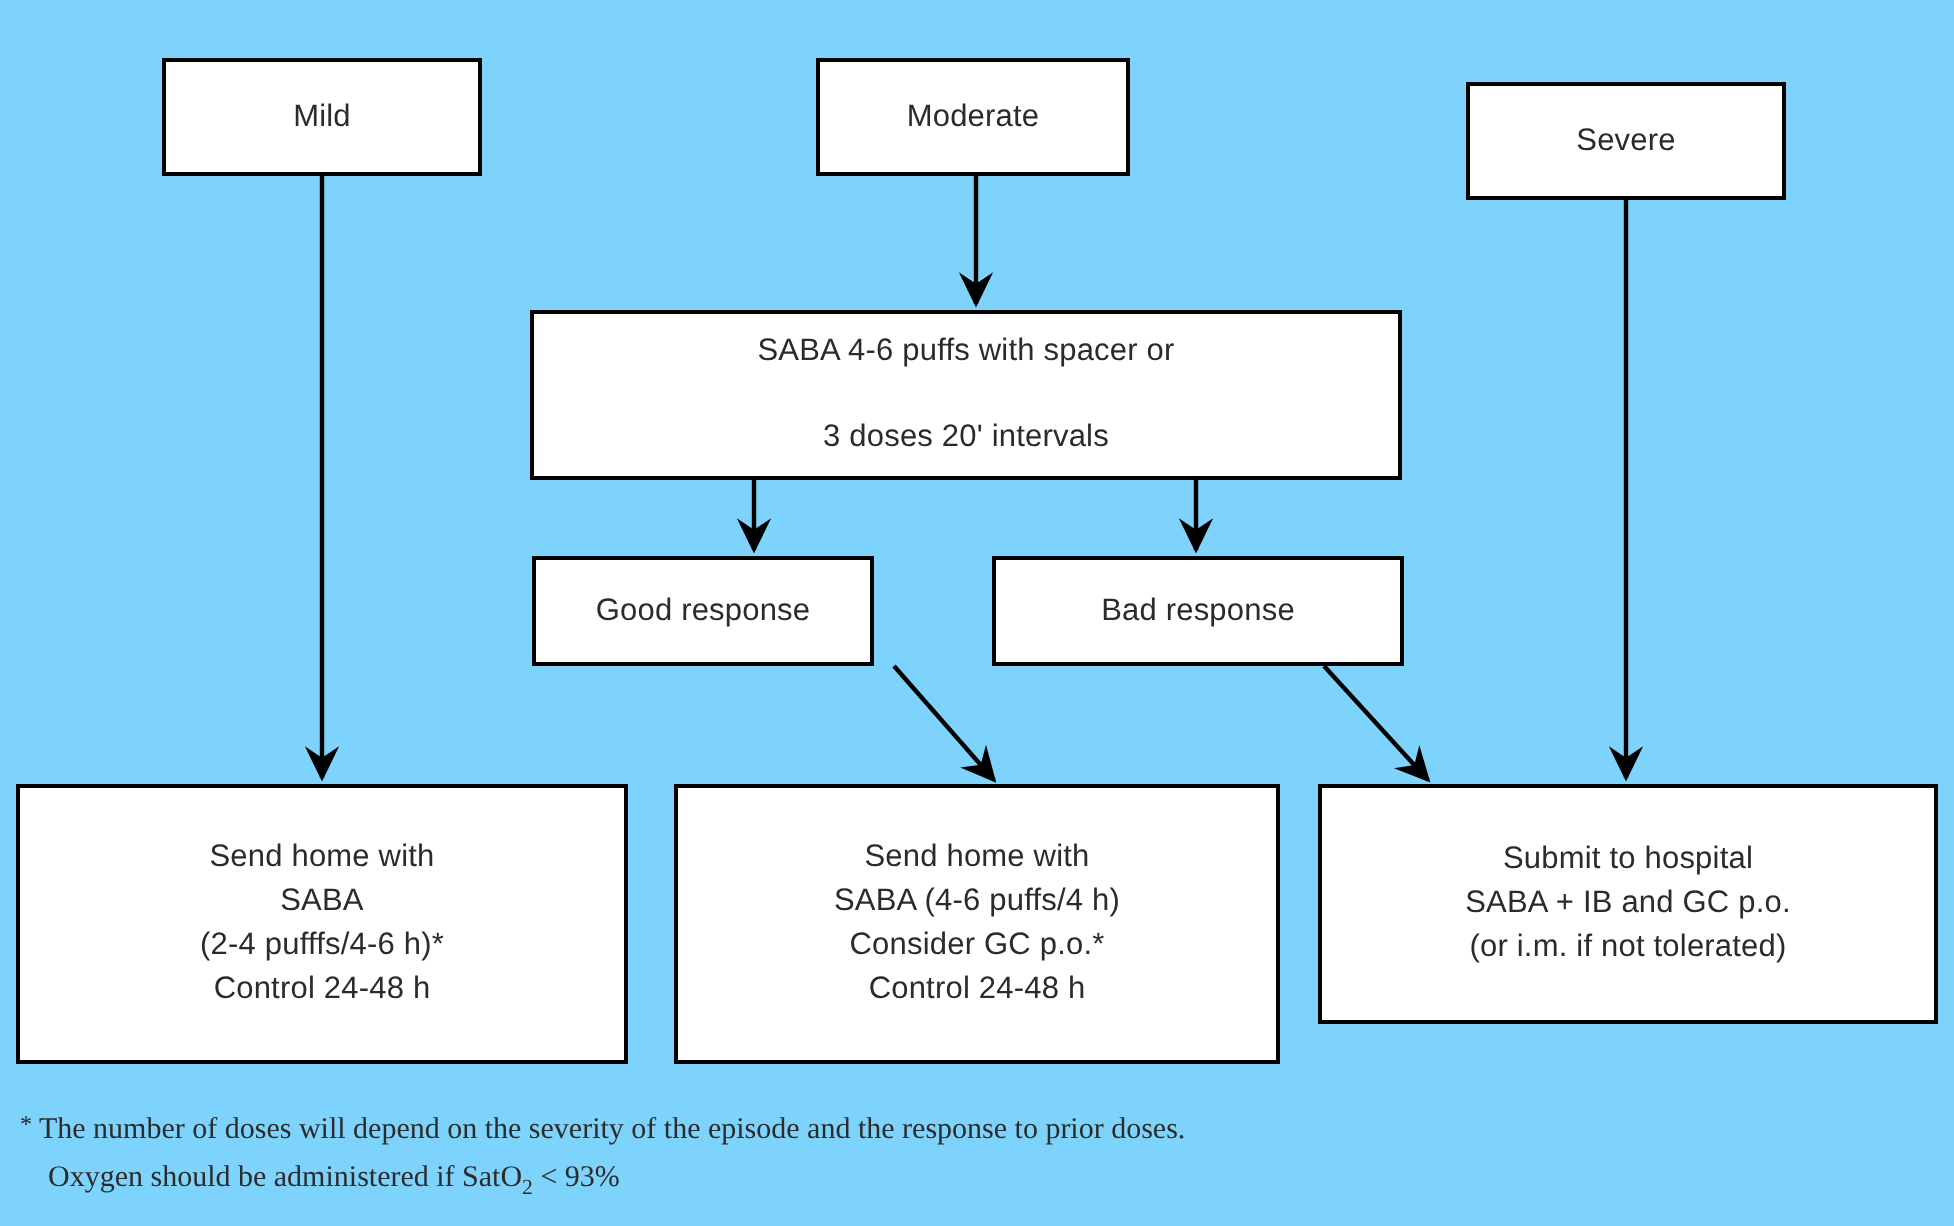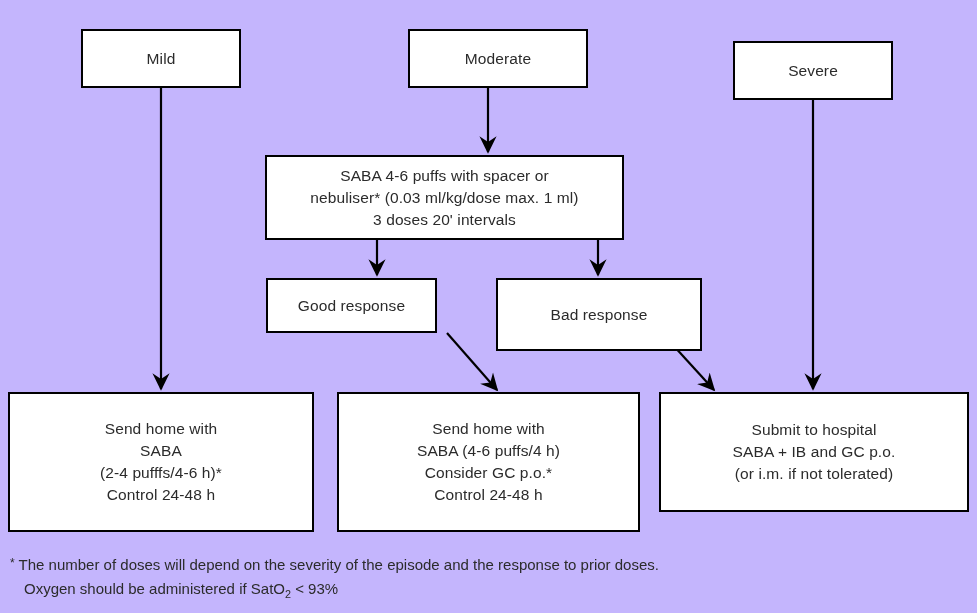--- a/index.html
+++ b/index.html
@@ -8,21 +8,21 @@
     background: #ffffff;
   }
   body {
     font-family: "Liberation Sans", sans-serif;
     color: #1a1a1a;
   }
   #canvas {
     position: relative;
     width: 977px;
     height: 613px;
-    background: #c4b5fd;
+    background: #7dd3fc;
     overflow: hidden;
   }
   .node {
     position: absolute;
     box-sizing: border-box;
     border: 2px solid #000000;
     background: #ffffff;
     display: flex;
     flex-direction: column;
     align-items: center;
@@ -30,29 +30,29 @@
     text-align: center;
     font-size: 15.5px;
     line-height: 1.42;
     color: #2b2b2b;
     letter-spacing: 0.1px;
   }
   .node .line { display: block; white-space: nowrap; }
 
   
   #node-mild     { left: 81px;  top: 29px;  width: 160px; height: 59px; }
-  #node-moderate { left: 408px; top: 29px;  width: 180px; height: 59px; }
+  #node-moderate { left: 408px; top: 29px;  width: 157px; height: 59px; }
   #node-severe   { left: 733px; top: 41px;  width: 160px; height: 59px; }
 
   
-  #node-saba     { left: 265px; top: 155px; width: 359px; height: 85px; }
+  #node-saba     { left: 265px; top: 155px; width: 436px; height: 85px; gap: 21px; }
 
   
   #node-good     { left: 266px; top: 278px; width: 171px; height: 55px; }
-  #node-bad      { left: 496px; top: 278px; width: 206px; height: 73px; }
+  #node-bad      { left: 496px; top: 278px; width: 206px; height: 55px; }
 
   
   #node-home-mild     { left: 8px;   top: 392px; width: 306px; height: 140px; }
   #node-home-moderate { left: 337px; top: 392px; width: 303px; height: 140px; }
   #node-hospital      { left: 659px; top: 392px; width: 310px; height: 120px; }
 
   svg#edges {
     position: absolute;
     left: 0; top: 0;
     width: 977px;
@@ -61,20 +61,21 @@
   }
 
   #footnote {
     position: absolute;
     left: 10px;
     top: 553px;
     width: 900px;
     font-size: 15px;
     line-height: 1.62;
     color: #2b2b2b;
+    font-family: Liberation Serif, serif;
   }
   #footnote .fn-line { display: block; white-space: nowrap; }
   #footnote .fn-line.indent { padding-left: 14px; }
   .star { font-size: 12px; vertical-align: 3px; }
   sub { font-size: 0.72em; }
 </style>
 </head>
 <body>
 
 <div id="canvas">
@@ -108,21 +109,20 @@
   <div class="node" id="node-moderate">
     <span class="line">Moderate</span>
   </div>
 
   <div class="node" id="node-severe">
     <span class="line">Severe</span>
   </div>
 
   <div class="node" id="node-saba">
     <span class="line">SABA 4-6 puffs with spacer or</span>
-    <span class="line">nebuliser* (0.03 ml/kg/dose max. 1 ml)</span>
     <span class="line">3 doses 20' intervals</span>
   </div>
 
   <div class="node" id="node-good">
     <span class="line">Good response</span>
   </div>
 
   <div class="node" id="node-bad">
     <span class="line">Bad response</span>
   </div>

